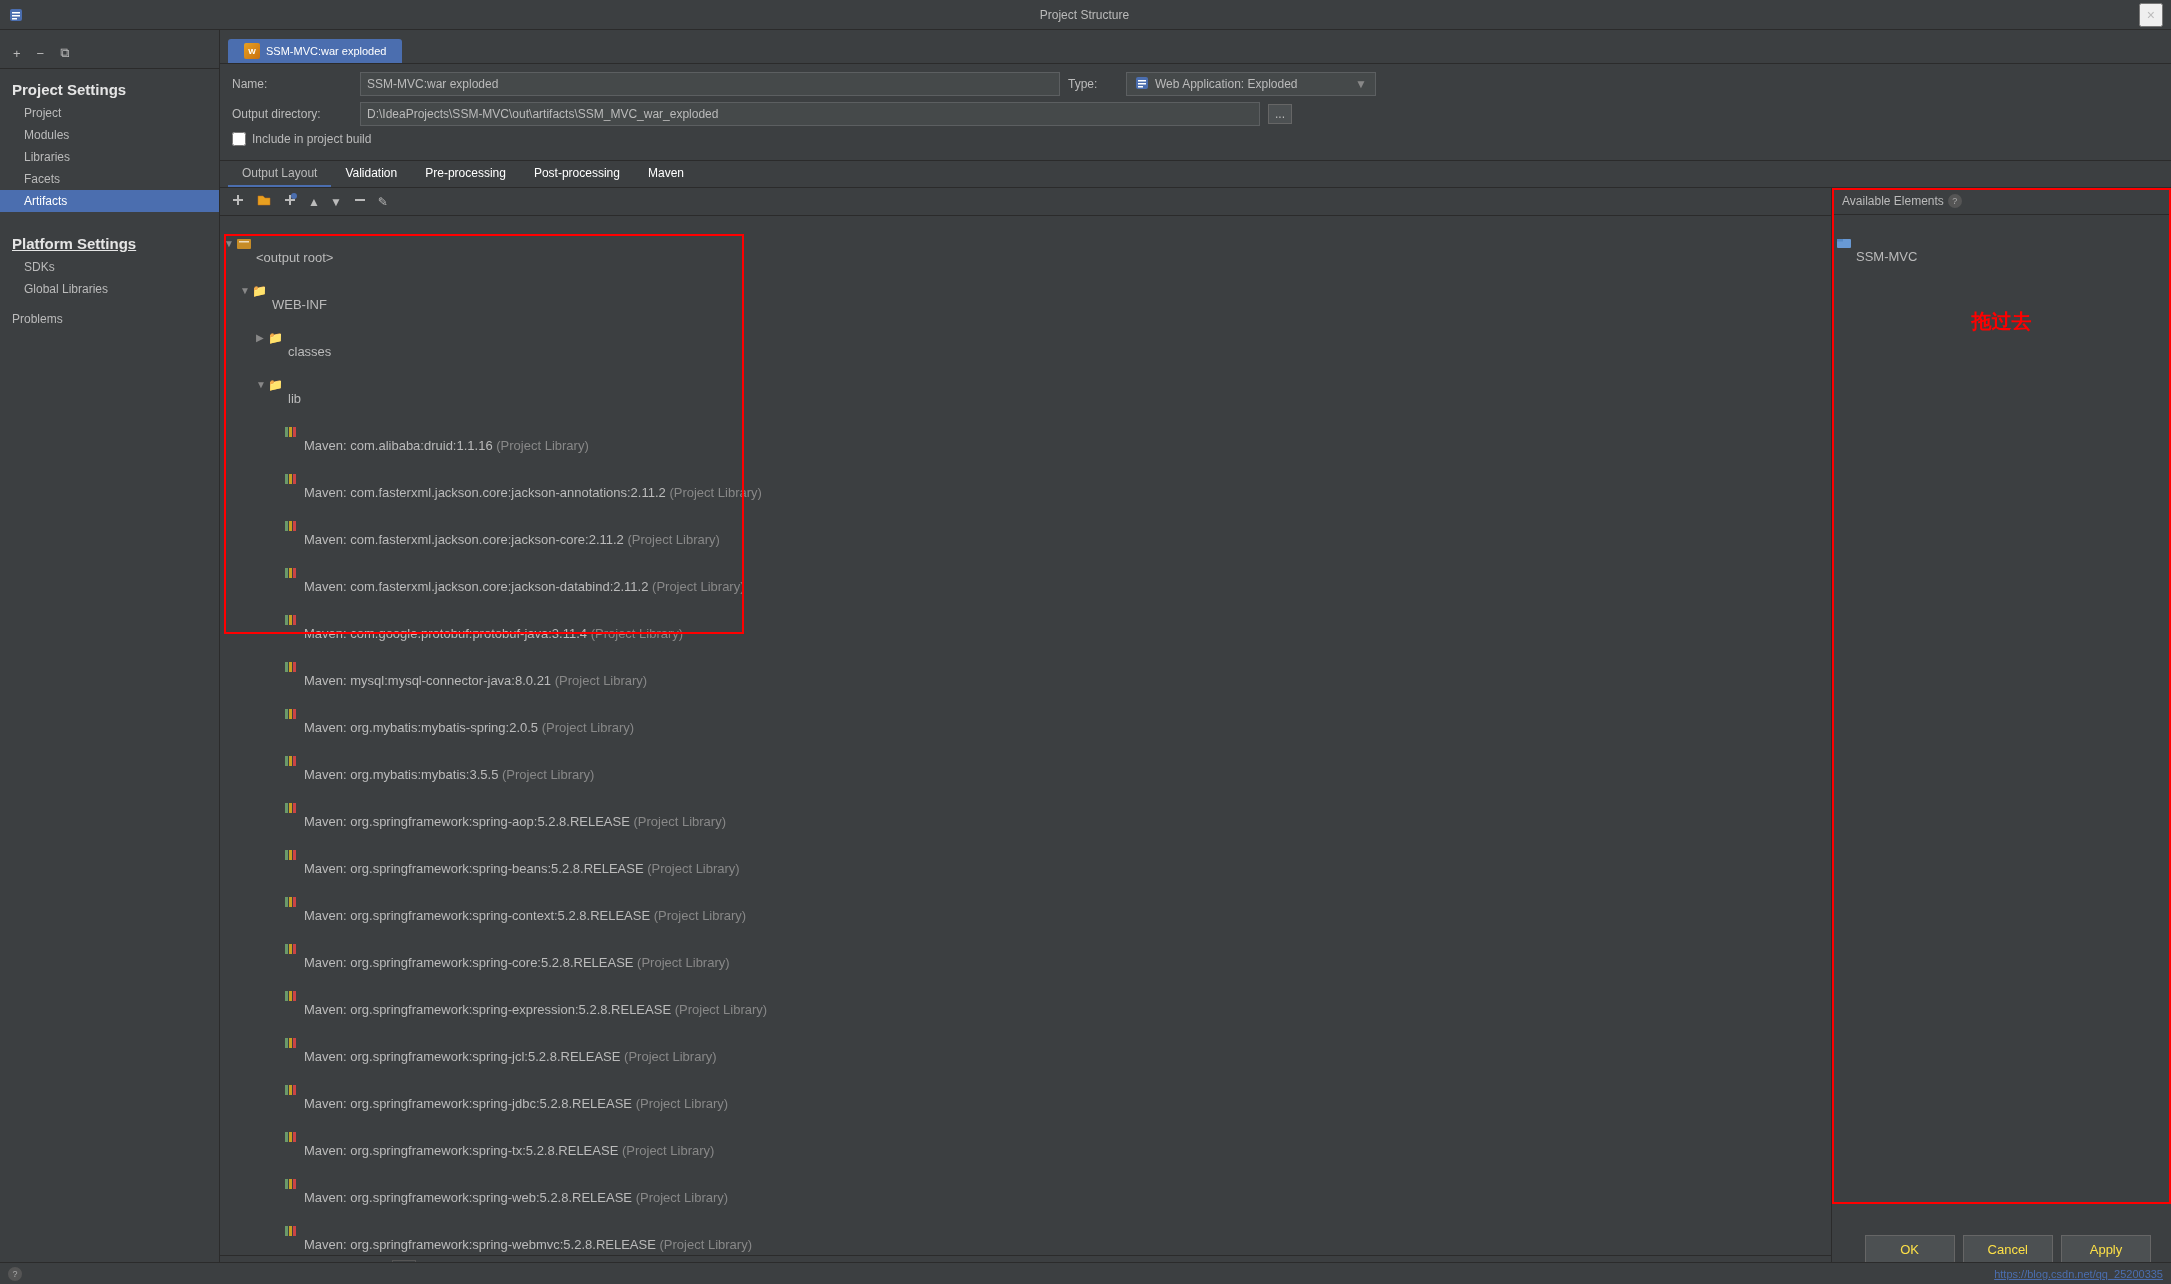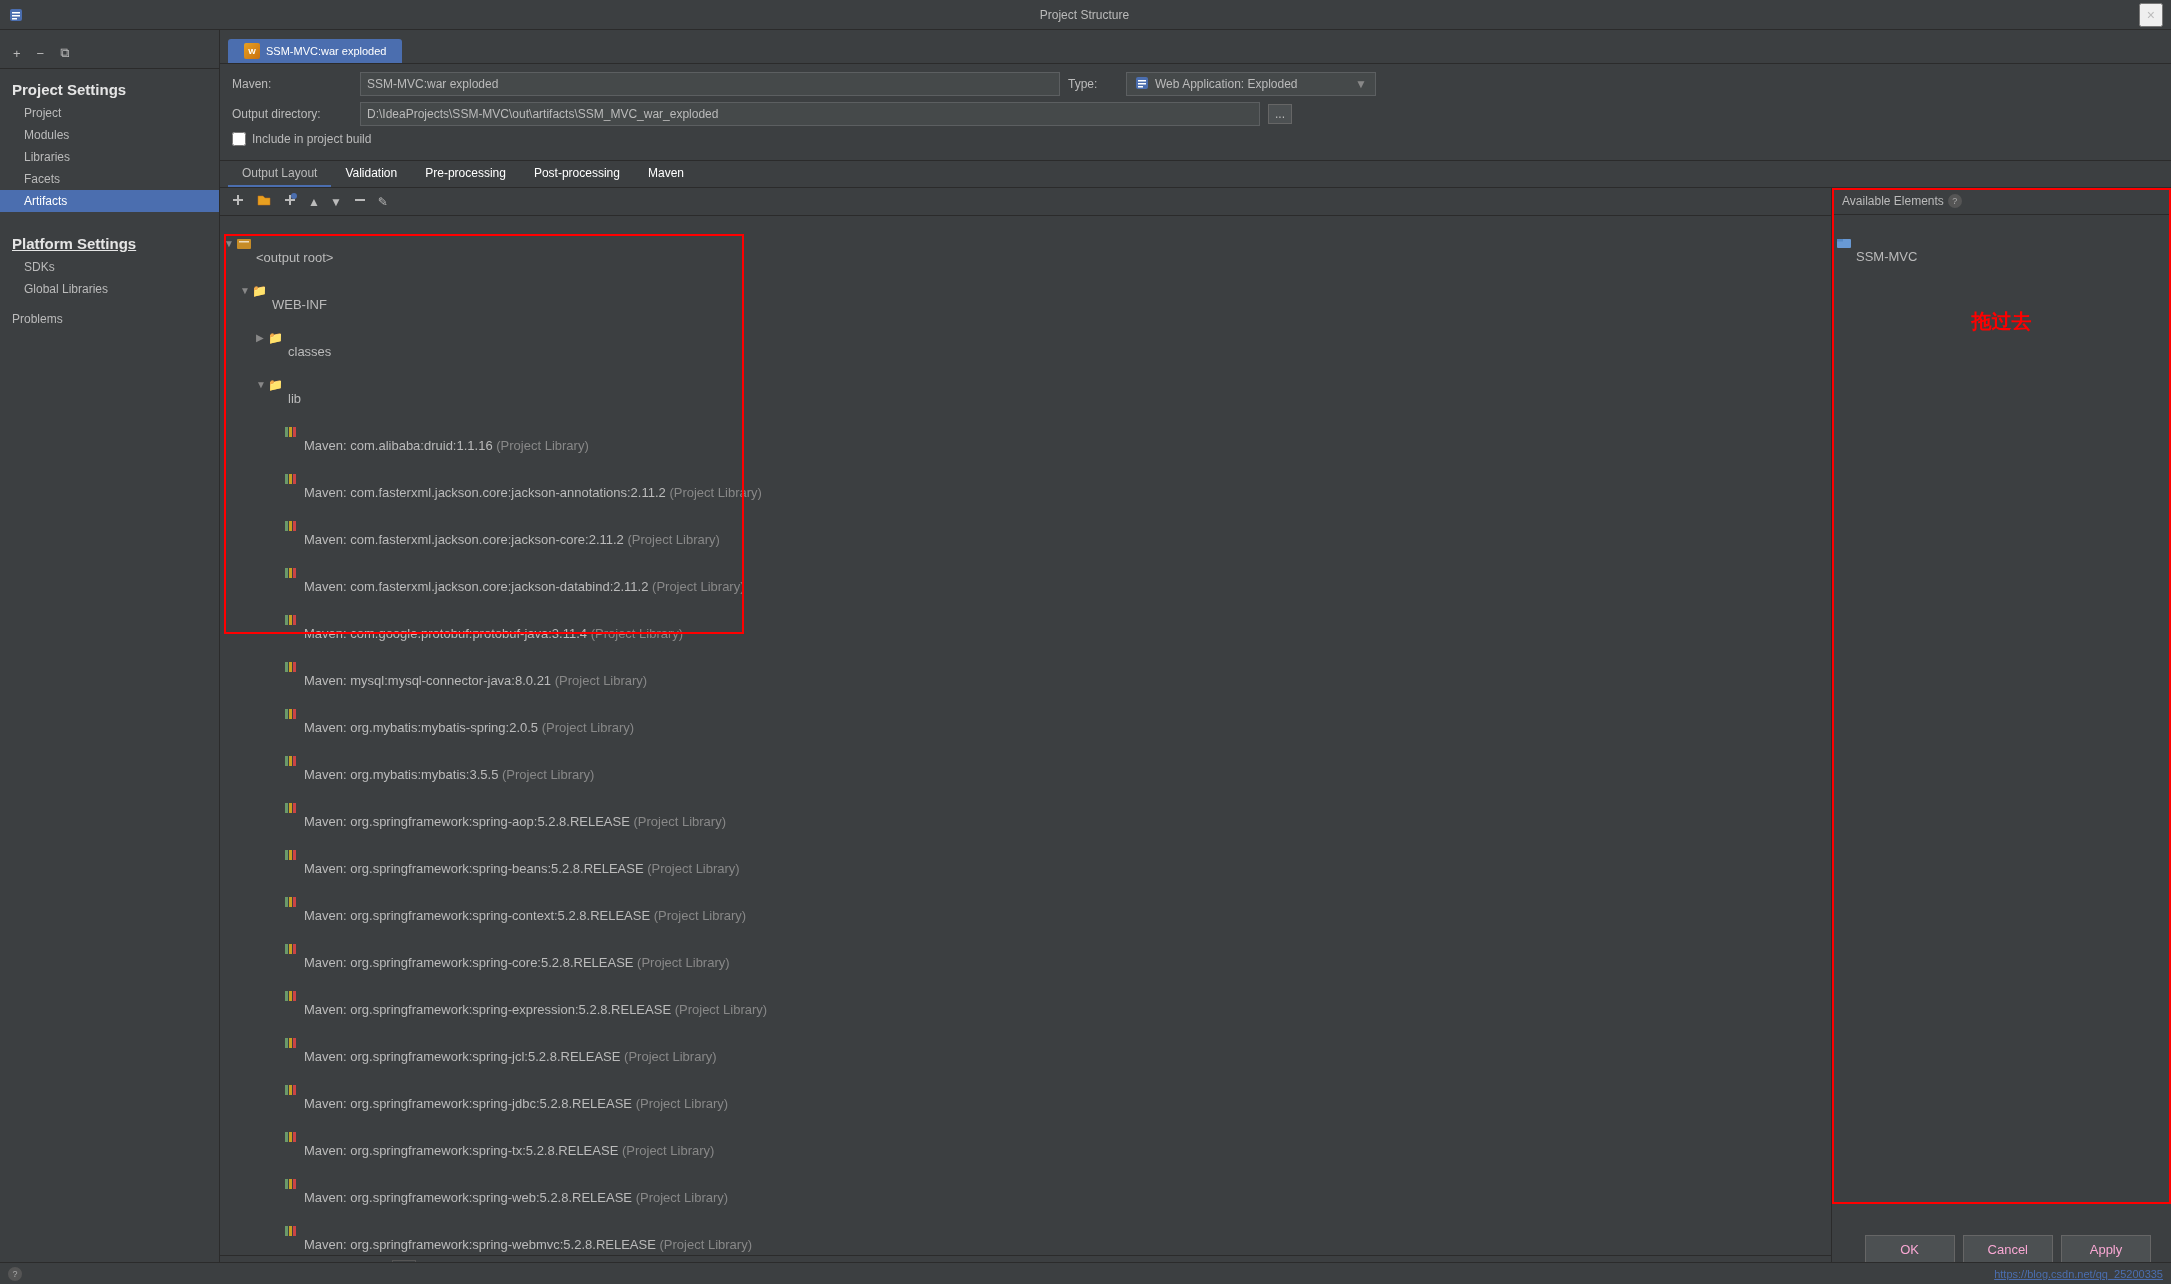--- a/index.html
+++ b/index.html
@@ -337,21 +337,21 @@
     .dialog-buttons {
       position: absolute;
       bottom: 20px;
       right: 20px;
       display: flex;
       gap: 8px;
     }
     .dialog-btn {
       background: #4c5052;
       border: 1px solid #666;
-      color: #f9a8d4;
+      color: #fde047;
       padding: 6px 24px;
       cursor: pointer;
       font-size: 13px;
       min-width: 90px;
     }
     .dialog-btn.apply {
       background: #4c5052;
     }
 
     
@@ -468,21 +468,21 @@
     <div class="artifact-tabs">
       <div class="artifact-tab">
         <span class="artifact-tab-icon">W</span>
         <span>SSM-MVC:war exploded</span>
       </div>
     </div>
 
     <div class="form-area">
 
       <div class="form-row">
-        <span class="form-label">Maven:</span>
+        <span class="form-label">Name:</span>
         <input class="form-input name-input" type="text" value="SSM-MVC:war exploded" style="">
         <span class="form-label" style="min-width:50px;">Type:</span>
         <div class="type-dropdown">
           <span style="margin-right:6px;">
             <svg width="14" height="14" viewBox="0 0 14 14">
               <rect x="1" y="1" width="12" height="12" rx="2" fill="#4b6eaf"></rect>
               <rect x="3" y="4" width="8" height="1.5" fill="white"></rect>
               <rect x="3" y="7" width="8" height="1.5" fill="white"></rect>
               <rect x="3" y="10" width="5" height="1.5" fill="white"></rect>
             </svg>

